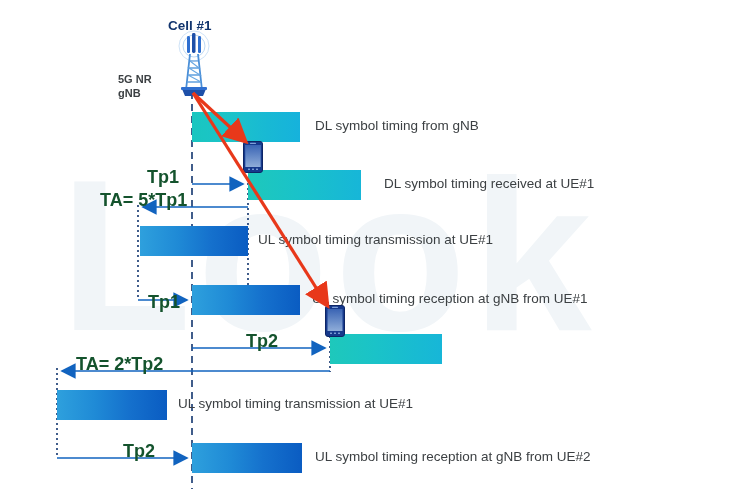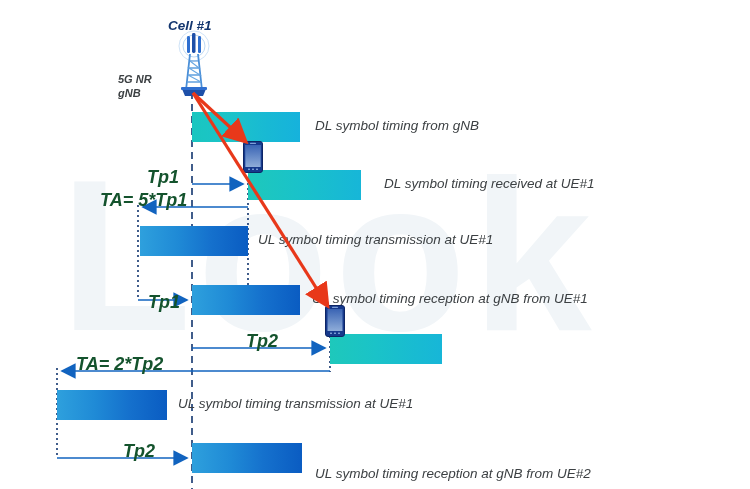--- a/index.html
+++ b/index.html
@@ -33,21 +33,21 @@
   }
 
   
   .layer {
     position: absolute;
     left: 0; top: 0;
     width: 750px; height: 489px;
   }
   .svg-layer { z-index: 2; pointer-events: none; }
   .bar-layer { z-index: 3; }
-  .text-layer { z-index: 5; font-style: italic; }
+  .text-layer { z-index: 5; }
   .icon-layer { z-index: 6; }
   .arrow-layer { z-index: 7; pointer-events: none; }
 
   
   .bar {
     position: absolute;
     height: 30px;
   }
   .bar-dl {
     background: linear-gradient(90deg, #19c6c0 0%, #1cc3c9 35%, #18b9d4 70%, #16b2dc 100%);
@@ -227,21 +227,21 @@
 
     <div class="lbl" style="left:372px; top:177px;margin-left:12px;">DL symbol timing received at UE#1</div>
 
     <div class="lbl" style="left:258px; top:233px;">UL symbol timing transmission at UE#1</div>
 
     <div class="lbl" style="left:312px; top:292px;">UL symbol timing reception at gNB from UE#1</div>
 
 
     <div class="lbl" style="left:178px; top:397px;">UL symbol timing transmission at UE#1</div>
 
-    <div class="lbl" style="left:315px; top:450px;margin-top:17px;">UL symbol timing reception at gNB from UE#2</div>
+    <div class="lbl" style="left:315px; top:450px;">UL symbol timing reception at gNB from UE#2</div>
 
     <div class="lbl-blue" style="left:147px; top:167px;">Tp1</div>
 
     <div class="lbl-blue" style="left:100px; top:190px;">TA= 5*Tp1</div>
 
     <div class="lbl-blue" style="left:148px; top:292px;">Tp1</div>
 
     <div class="lbl-blue" style="left:246px; top:331px;">Tp2</div>
 
     <div class="lbl-blue" style="left:76px; top:354px;">TA= 2*Tp2</div>

